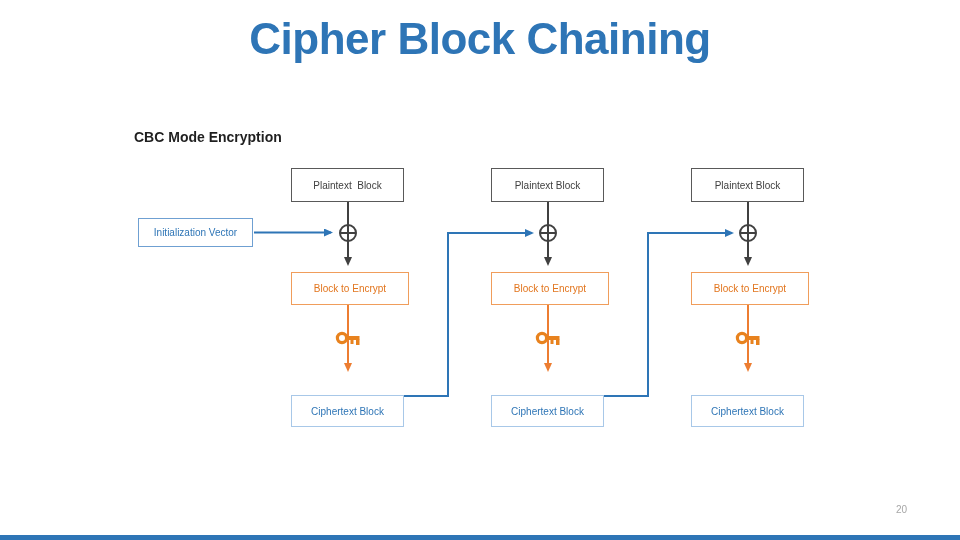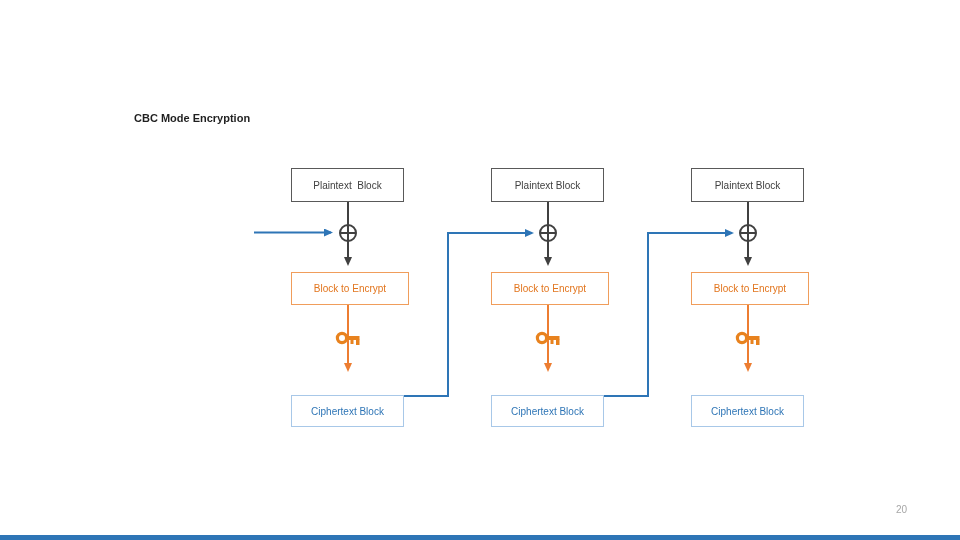--- a/index.html
+++ b/index.html
@@ -26,22 +26,22 @@
     position: absolute;
     top: 14px; left: 0; width: 100%;
     text-align: center;
     font-size: 44px;
     font-weight: bold;
     letter-spacing: -0.5px;
     color: var(--accent-blue);
   }
   .caption {
     position: absolute;
-    left: 134px; top: 112px;
-    font-size: 11px;
+    left: 134px; top: 129px;
+    font-size: 14px;
     font-weight: bold;
     color: #1f1f1f;
   }
   .box {
     position: absolute;
     display: flex; align-items: center; justify-content: center;
     background: #fff;
     font-size: 10px;
     white-space: pre;
     text-align: center;
@@ -95,27 +95,29 @@
     position: absolute;
     left: 0; bottom: 0; width: 100%; height: 5px;
     background: var(--accent-blue);
   }
 </style>
 </head>
 <body>
 
 <div class="slide">
 
+  <div class="title">Cipher Block Chaining</div>
 
   <div class="caption">CBC Mode Encryption</div>
 
   <div class="box plaintext c1">Plaintext  Block</div>
   <div class="box plaintext c2">Plaintext Block</div>
   <div class="box plaintext c3">Plaintext Block</div>
 
+  <div class="box iv-box">Initialization Vector</div>
 
   <div class="box encrypt c1">Block to Encrypt</div>
   <div class="box encrypt c2">Block to Encrypt</div>
   <div class="box encrypt c3">Block to Encrypt</div>
 
   <div class="box ciphertext c1">Ciphertext Block</div>
   <div class="box ciphertext c2">Ciphertext Block</div>
   <div class="box ciphertext c3">Ciphertext Block</div>
 
   <svg class="overlay" viewBox="0 0 960 540" xmlns="http://www.w3.org/2000/svg">

